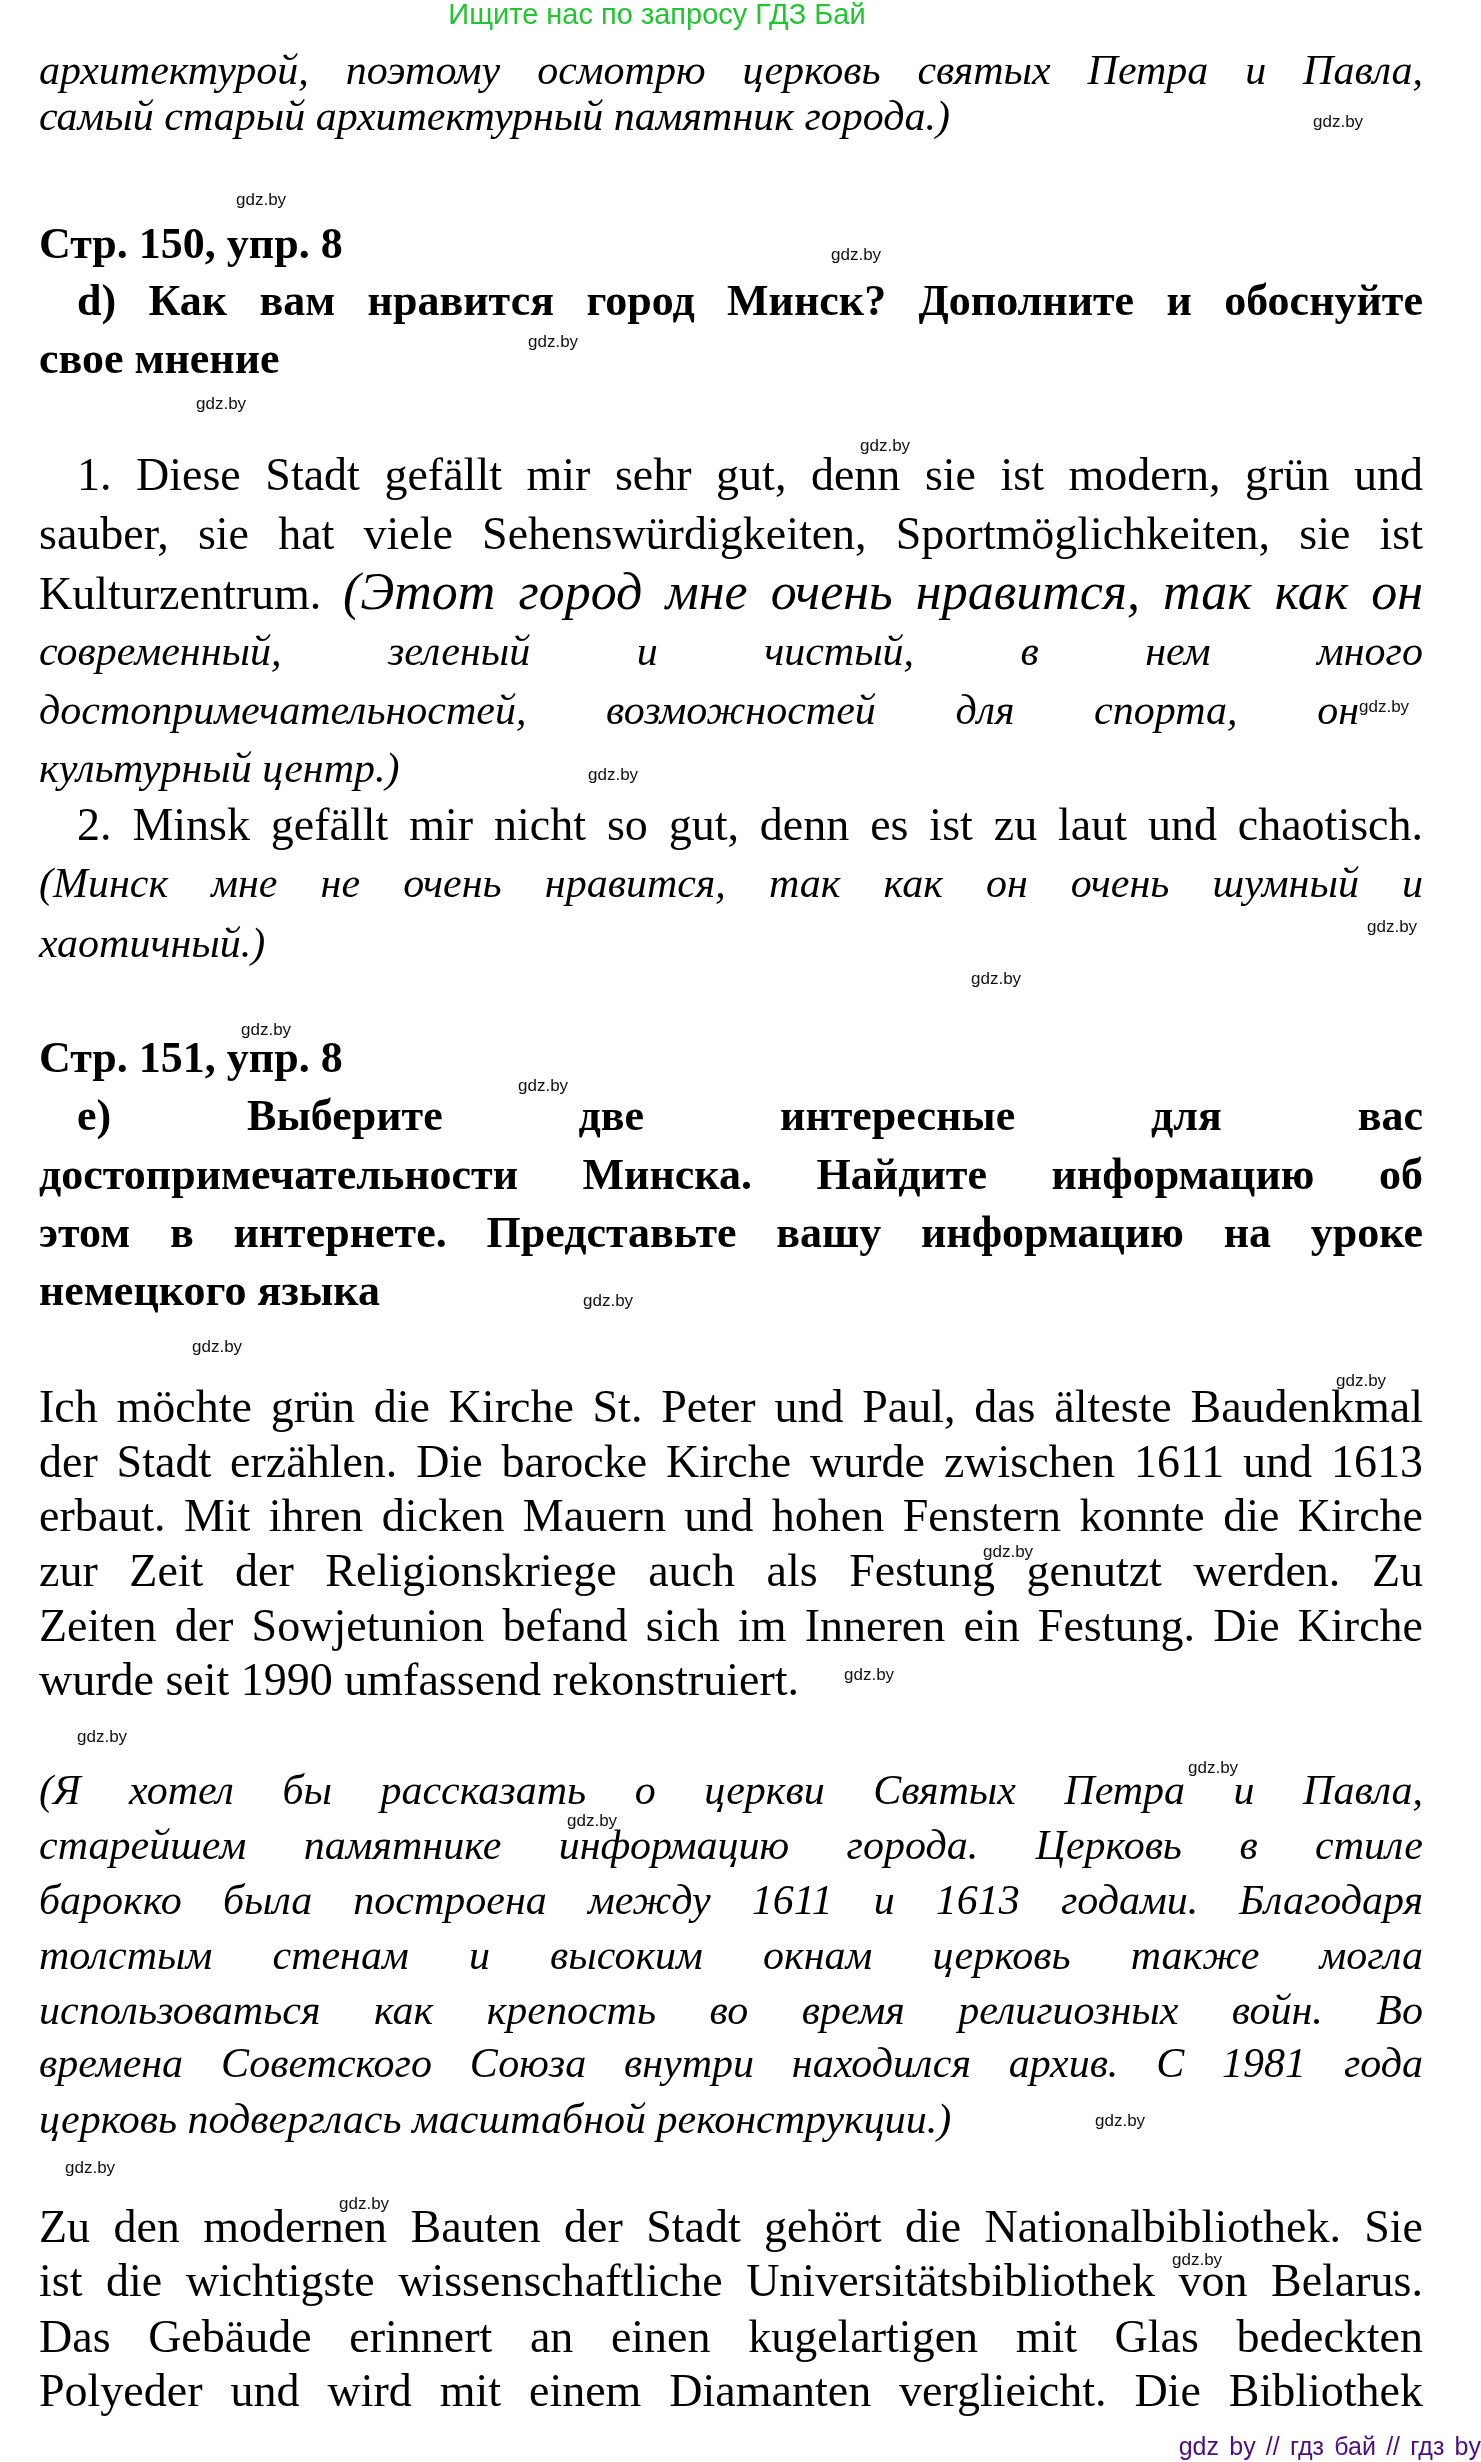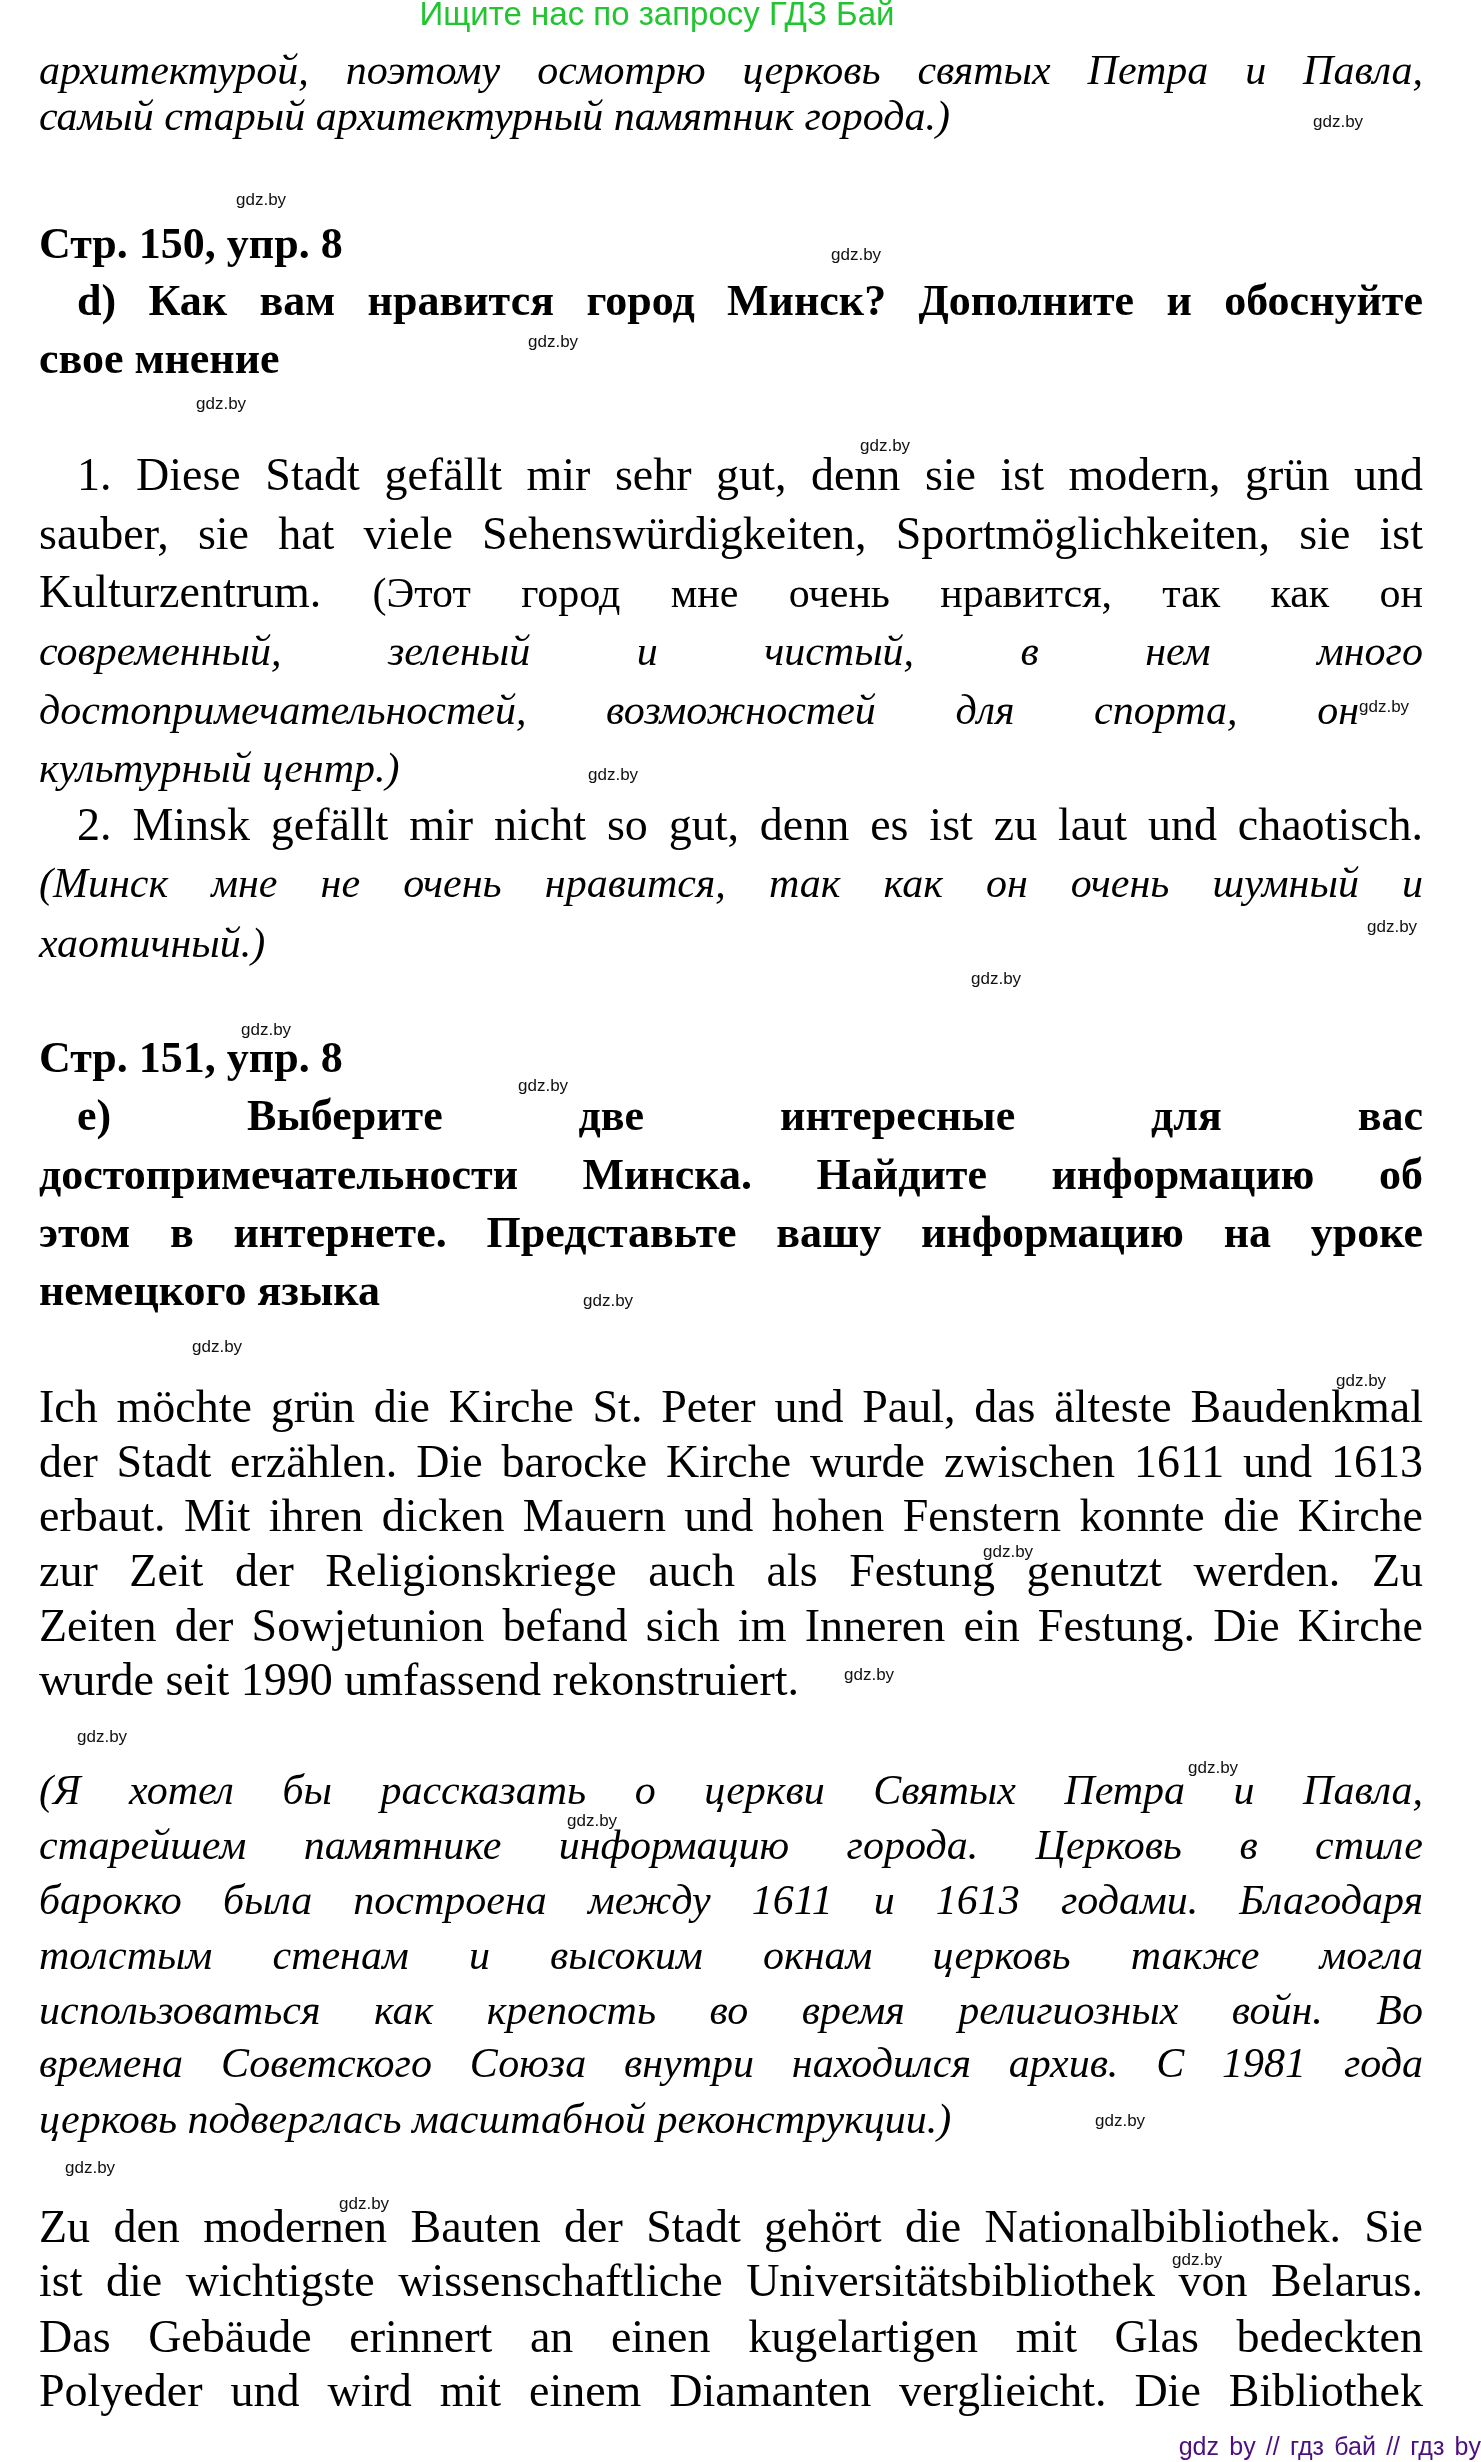--- a/index.html
+++ b/index.html
@@ -14,21 +14,21 @@
   .ln.it { font-style:italic; font-size:42px; }
   .ln.rm { font-size:46px; }
   .ln.bd { font-weight:bold; font-size:44px; }
   .ln.ind { left:77px; width:1346px; }
   .wm {
     position:absolute; font-family:"Liberation Sans","DejaVu Sans",sans-serif;
     font-size:17px; color:#111; transform:translateY(-50%); line-height:1;
   }
   .top-banner {
     position:absolute; top:0; left:0; width:1314px; height:28px; text-align:center;
-    font-family:"Liberation Sans","DejaVu Sans",sans-serif; font-size:33px;
+    font-family:"Liberation Sans","DejaVu Sans",sans-serif; font-size:29px;
     color:#22c432; line-height:28px;
   }
   .bottom-banner {
     position:absolute; top:2432px; left:0; width:1481px; text-align:right;
     font-family:"Liberation Sans","DejaVu Sans",sans-serif; font-size:25px;
     color:#4b0f7f; line-height:29px; word-spacing:3.3px;
   }
 </style>
 </head>
 <body>
@@ -39,21 +39,21 @@
 <div class="ln it" style="top:116px">самый старый архитектурный памятник города.)</div>
 
 <div class="ln bd" style="top:244px">Стр. 150, упр. 8</div>
 <div class="ln bd j ind" style="top:301px">d) Как вам нравится город Минск? Дополните и обоснуйте</div>
 <div class="ln bd" style="top:359px">свое мнение</div>
 
 <div class="ln rm j ind" style="top:475px">1. Diese Stadt gefällt mir sehr gut, denn sie ist modern, grün und</div>
 <div class="ln rm j" style="top:534px">sauber, sie hat viele Sehenswürdigkeiten, Sportmöglichkeiten, sie ist</div>
 <div class="ln j" style="top:592px; font-size:46px;">
   <span>Kulturzentrum.</span>
-  <span style="font-size:42px;">(Этот город мне очень нравится, так как он</span>
+  <span style="font-style:italic; font-size:52px;">(Этот город мне очень нравится, так как он</span>
 </div>
 <div class="ln it j" style="top:651px">современный, зеленый и чистый, в нем много</div>
 <div class="ln it j" style="top:710px; width:1320px;">достопримечательностей, возможностей для спорта, он</div>
 <div class="ln it" style="top:768px">культурный центр.)</div>
 
 <div class="ln rm j ind" style="top:825px">2. Minsk gefällt mir nicht so gut, denn es ist zu laut und chaotisch.</div>
 <div class="ln it j" style="top:883px">(Минск мне не очень нравится, так как он очень шумный и</div>
 <div class="ln it" style="top:943px">хаотичный.)</div>
 
 <div class="ln bd" style="top:1058px">Стр. 151, упр. 8</div>

